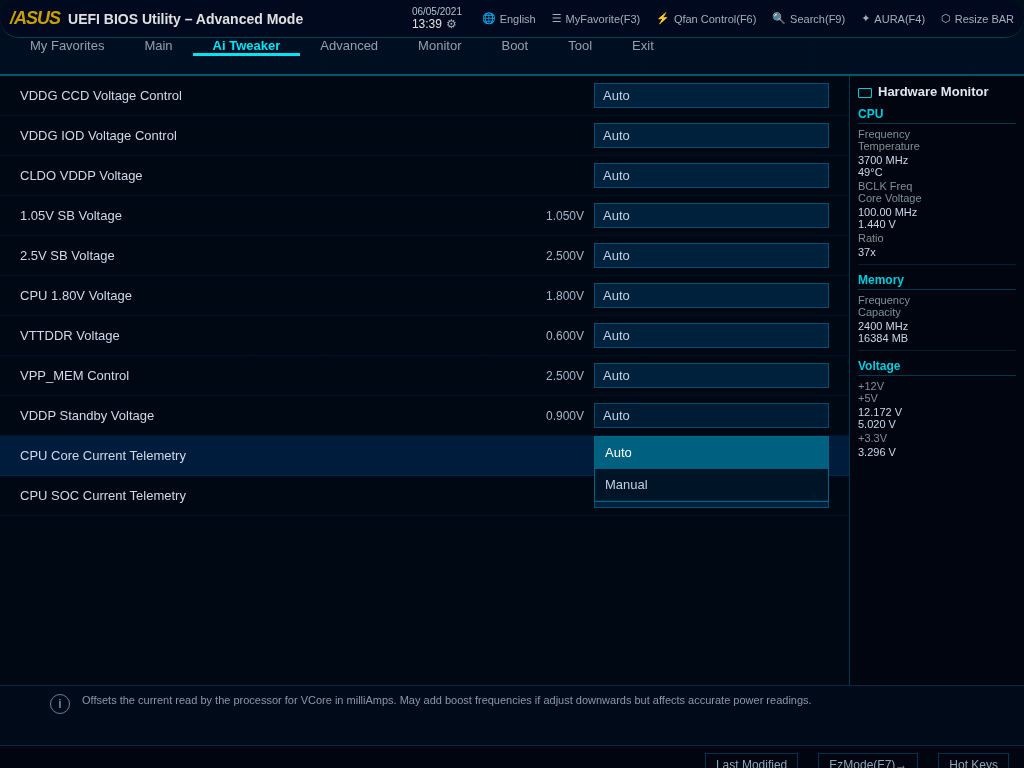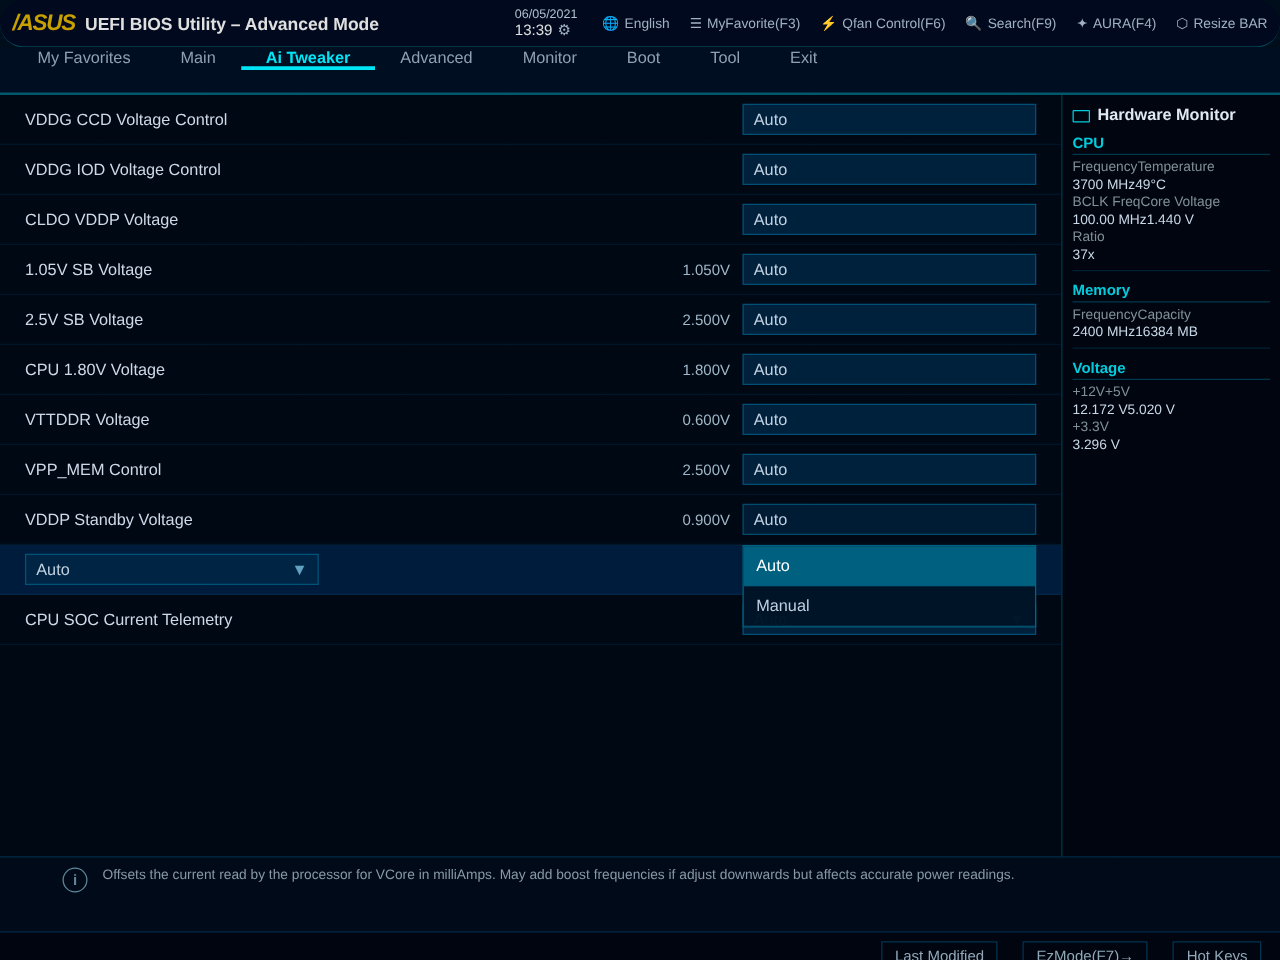--- a/index.html
+++ b/index.html
@@ -227,22 +227,23 @@
       color: #00ccdd;
       font-size: 12px;
       font-weight: bold;
       margin: 8px 0 4px;
       border-bottom: 1px solid rgba(0,180,220,0.3);
       padding-bottom: 2px;
     }
 
     .hw-row {
       display: flex;
-      justify-content: flex-start;
+      justify-content: space-between;
       margin-bottom: 2px;
+      flex-direction: column;
     }
 
     .hw-label { color: #809098; font-size: 11px; }
     .hw-value { color: #c8d8e8; font-size: 11px; }
 
     .hw-divider {
       border: none;
       border-top: 1px solid rgba(0,100,140,0.3);
       margin: 6px 0;
     }
@@ -425,20 +426,21 @@
       <span class="setting-value-small">0.900V</span>
       <div class="setting-dropdown" style="background:rgba(0,30,55,0.9);">Auto</div>
 
       <div class="dropdown-open">
         <div class="dropdown-item highlighted">Auto</div>
         <div class="dropdown-item">Manual</div>
       </div>
     </div>
 
     <div class="setting-row selected">
+      <span class="setting-label">CPU Core Current Telemetry</span>
       <div class="setting-dropdown" style="display:flex;justify-content:space-between;align-items:center;">
         <span>Auto</span>
         <span class="dropdown-arrow">▼</span>
       </div>
     </div>
 
     <div class="setting-row">
       <span class="setting-label">CPU SOC Current Telemetry</span>
       <div class="setting-dropdown" style="display:flex;justify-content:space-between;align-items:center;">
         <span>Auto</span>

